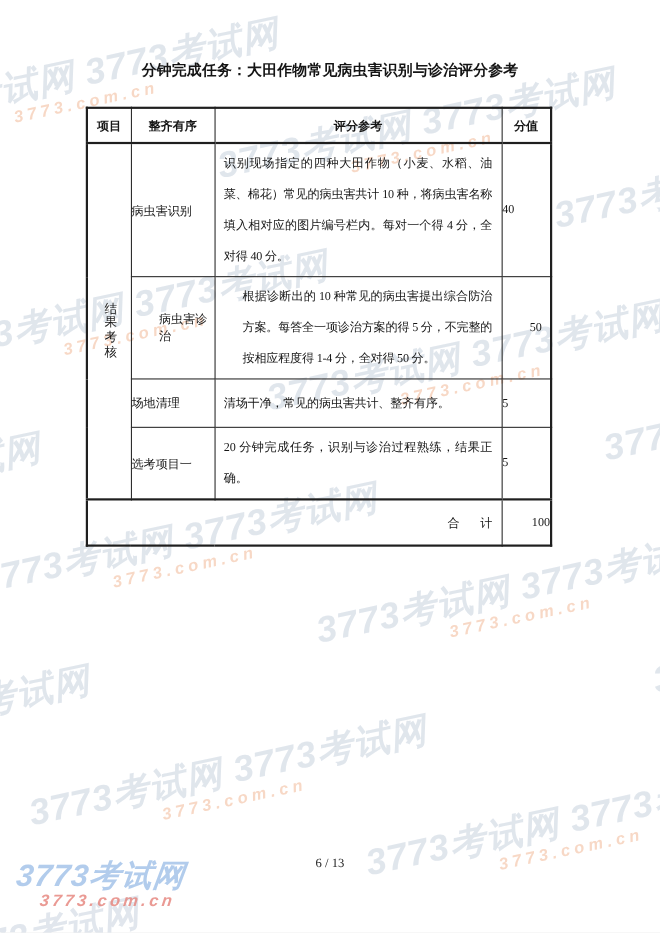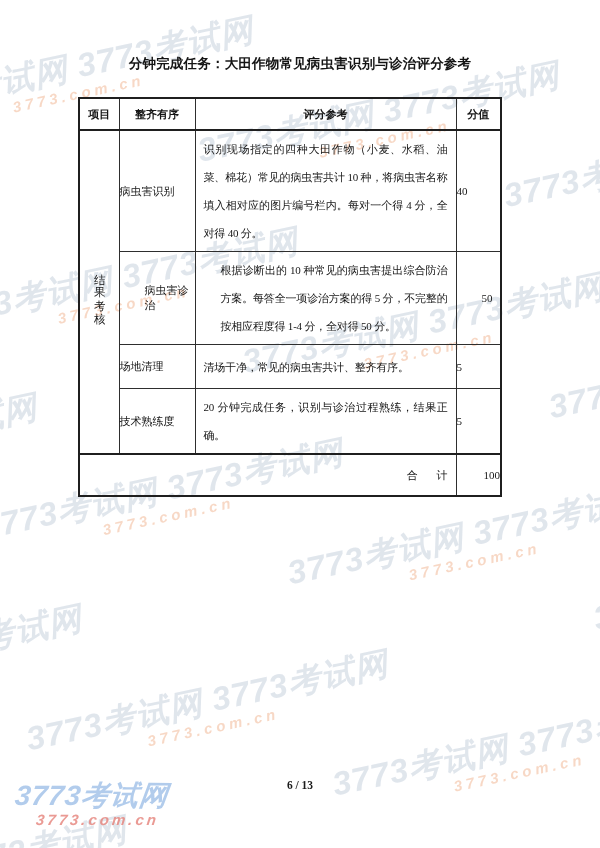--- a/index.html
+++ b/index.html
@@ -105,21 +105,21 @@
     text-align: right;
   }
   .total-label { letter-spacing: 8px; }
   .page-number {
     position: absolute;
     top: 779px;
     left: 0;
     right: 0;
     text-align: center;
     font-size: 11.5px;
-    font-weight: bold;
+    font-weight: normal;
   }
   
   .site-logo {
     position: absolute;
     left: 14px;
     top: 782px;
     transform: skewX(-7deg);
     line-height: 1;
   }
   .logo-name {
@@ -234,21 +234,21 @@
           <td class="cell-center">病虫害诊治</td>
           <td class="crit">根据诊断出的 10 种常见的病虫害提出综合防治方案。每答全一项诊治方案的得 5 分，不完整的按相应程度得 1-4 分，全对得 50 分。</td>
           <td class="cell-center">50</td>
         </tr>
         <tr class="row-3">
           <td class="cell-center">场地清理</td>
           <td class="crit">清场干净，常见的病虫害共计、整齐有序。</td>
           <td class="cell-center">5</td>
         </tr>
         <tr class="row-4">
-          <td class="cell-center">技术熟练度</td>
+          <td class="cell-center">选考项目一</td>
           <td class="crit">20 分钟完成任务，识别与诊治过程熟练，结果正确。</td>
           <td class="cell-center">5</td>
         </tr>
         <tr class="total-row">
           <td class="total-label" colspan="3">合 计</td>
           <td>100</td>
         </tr>
       </tbody>
     </table>
 

